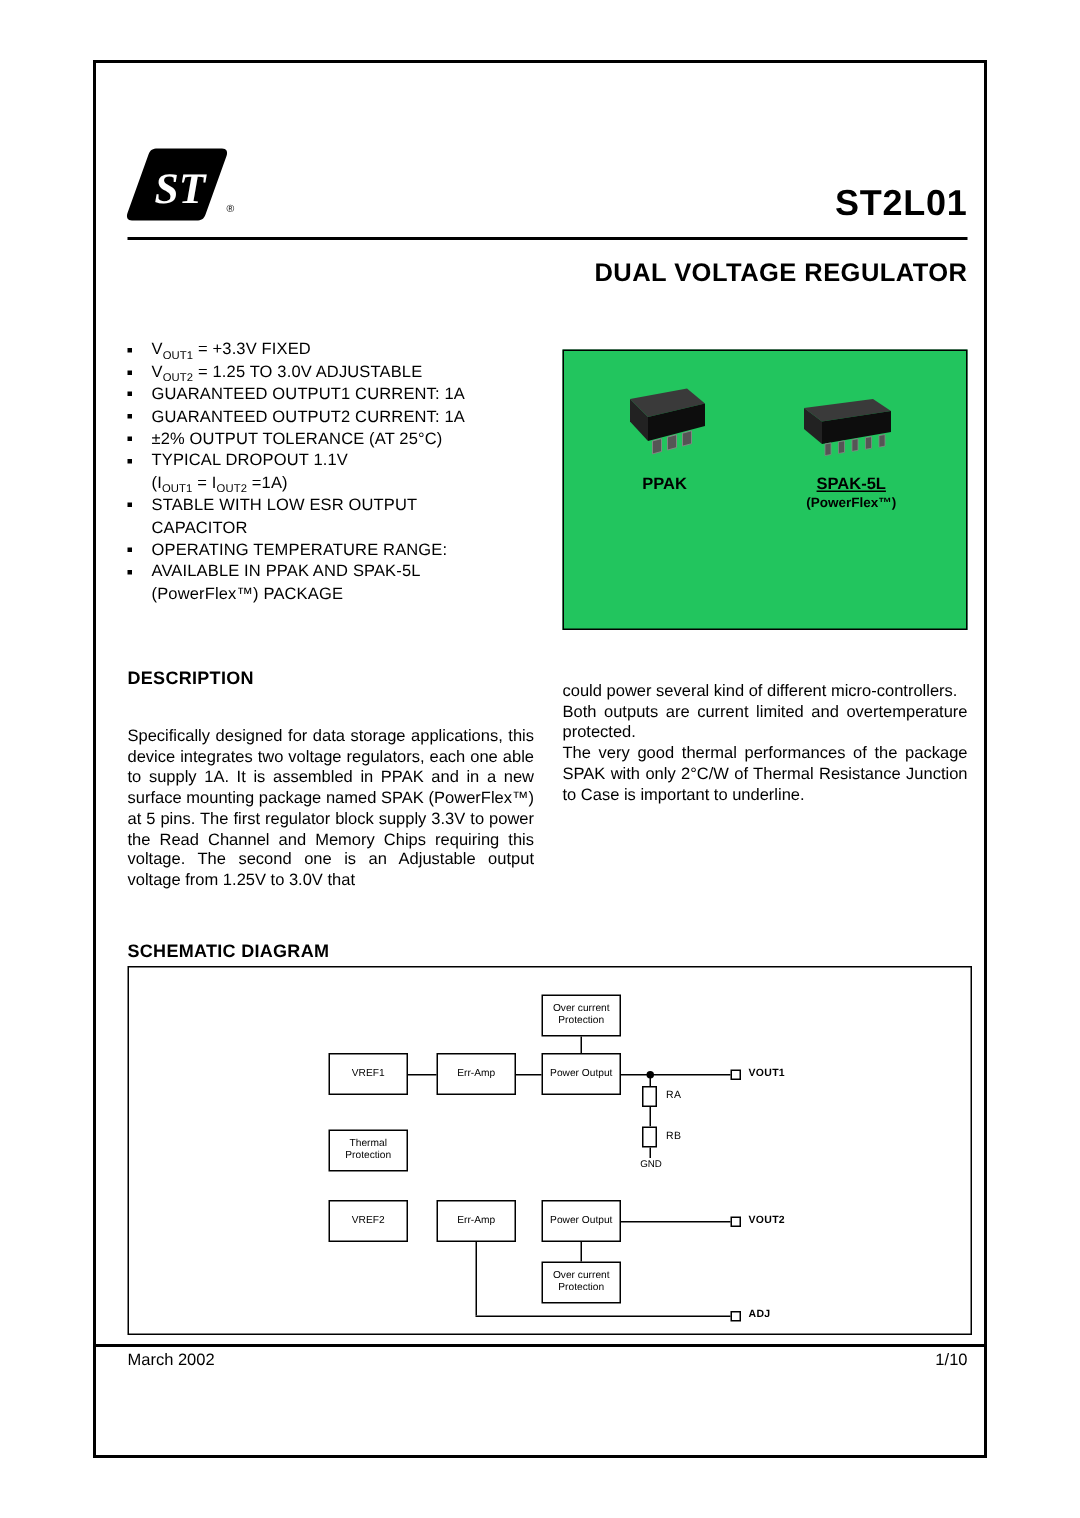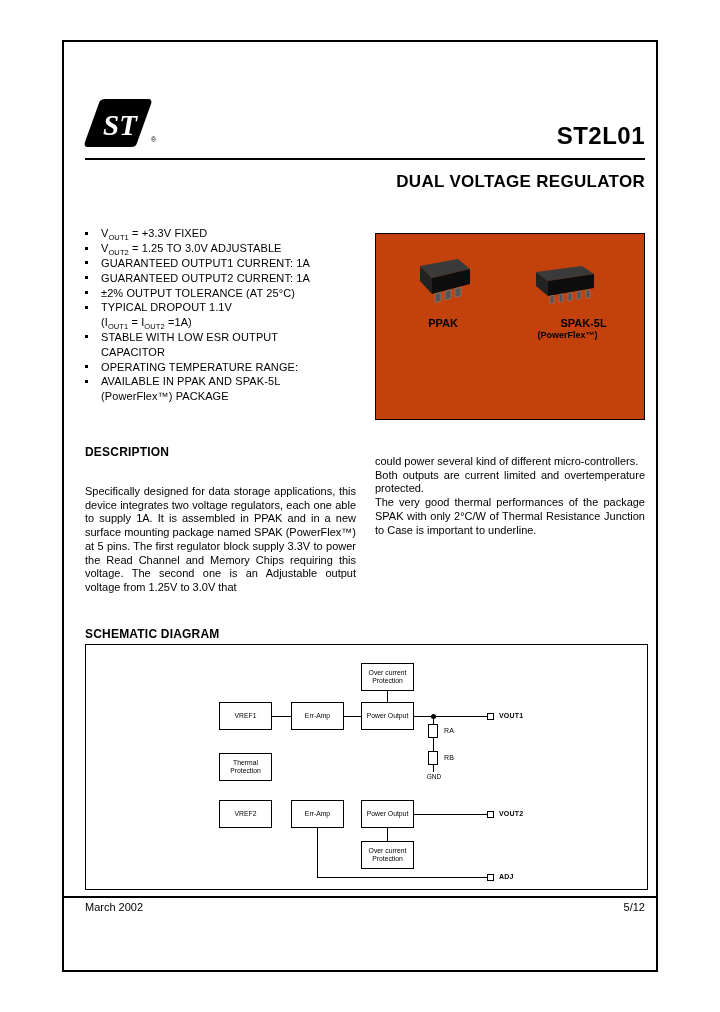--- a/index.html
+++ b/index.html
@@ -15,21 +15,21 @@
   .header-rule { left:85px; top:158px; width:560px; height:2px; background:#000; }
   .doc-subtitle { right:75px; top:172px; font-size:17px; font-weight:bold; letter-spacing:0.3px; }
 
   .features { left:85px; top:226px; width:292px; font-size:11px; }
   .feat-row { display:flex; height:14.8px; align-items:center; }
   .feat-bullet { flex:0 0 16px; display:flex; align-items:center; }
   .feat-bullet i { display:block; width:3px; height:3px; background:#000; }
   .feat-text { white-space:nowrap; letter-spacing:0.1px;text-align:right; }
   .sub { font-size:7.5px; position:relative; top:2.5px; }
 
-  .package-box { left:375px; top:233px; width:270px; height:187px; border:1px solid #000; background:#c2410c; }
+  .package-box { left:375px; top:233px; width:270px; height:187px; border:1px solid #000; background:#22c55e; }
   .pkg-label { position:absolute; text-align:center; font-weight:bold; font-size:11px; }
   .pkg-sublabel { position:absolute; text-align:center; font-weight:bold; font-size:9px; }
 
   .section-heading { font-size:12px; font-weight:bold; letter-spacing:0.2px; }
   .desc-col { font-size:11px; line-height:13.7px; text-align:justify;margin-top:24px; }
   .desc-left { left:85px; top:461px; width:271px; }
   .desc-right { left:375px; top:431px; width:270px; }
 
   .schematic-box { left:85px; top:644px; width:563px; height:246px; border:1px solid #000; background:#fff; }
   .blk { position:absolute; width:53px; height:28px; border:1px solid #000; background:#fff;
@@ -149,21 +149,21 @@
       <polygon points="8,10 20,19 20,34 8,24" fill="#222"></polygon>
       <g fill="#555" stroke="#888" stroke-width="0.5">
         <polygon points="22,34 26,33.3 26,41 22,41.7"></polygon>
         <polygon points="31,32.6 35,31.9 35,39.6 31,40.3"></polygon>
         <polygon points="40,31.2 44,30.5 44,38.2 40,38.9"></polygon>
         <polygon points="49,29.8 53,29.1 53,36.8 49,37.5"></polygon>
         <polygon points="58,28.4 62,27.7 62,35.4 58,36.1"></polygon>
       </g>
     </svg>
     <div class="pkg-label" style="left:22px; top:83px; width:90px;">PPAK</div>
-    <div class="pkg-label" style="left:160px; top:83px; width:95px;">SPAK-5L</div>
+    <div class="pkg-label" style="left:144px; top:83px; width:95px;text-decoration:underline;">SPAK-5L</div>
     <div class="pkg-sublabel" style="left:144px; top:96px; width:95px;">(PowerFlex™)</div>
   </div>
 
   <div class="abs section-heading" style="left:85px; top:445px;">DESCRIPTION</div>
   <div class="abs desc-col desc-left">Specifically designed for data storage applications, this device integrates two voltage regulators, each one able to supply 1A. It is assembled in PPAK and in a new surface mounting package named SPAK (PowerFlex™) at 5 pins.  The first regulator block supply 3.3V to power the Read Channel and Memory Chips requiring this voltage. The second one is an Adjustable output voltage from 1.25V to 3.0V that</div>
   <div class="abs desc-col desc-right">
     <div>could power several kind of different micro-controllers.</div>
     <div>Both outputs are current limited and overtemperature protected.</div>
     <div>The very good thermal performances of the package SPAK with only 2°C/W of Thermal Resistance Junction to Case is important to underline.</div>
   </div>
@@ -207,15 +207,15 @@
     <div class="pad" style="left:401px; top:68px;"></div>
     <div class="net-label" style="left:413px; top:67px;">VOUT1</div>
     <div class="pad" style="left:401px; top:166px;"></div>
     <div class="net-label" style="left:413px; top:165px;">VOUT2</div>
     <div class="pad" style="left:401px; top:229px;"></div>
     <div class="net-label" style="left:413px; top:228px;">ADJ</div>
   </div>
 
   <div class="abs footer-rule"></div>
   <div class="abs footer-text" style="left:85px; top:901px;">March 2002</div>
-  <div class="abs footer-text" style="right:75px; top:901px;">5/12</div>
+  <div class="abs footer-text" style="right:75px; top:901px;">1/10</div>
 
 </div>
 
 </body></html>

